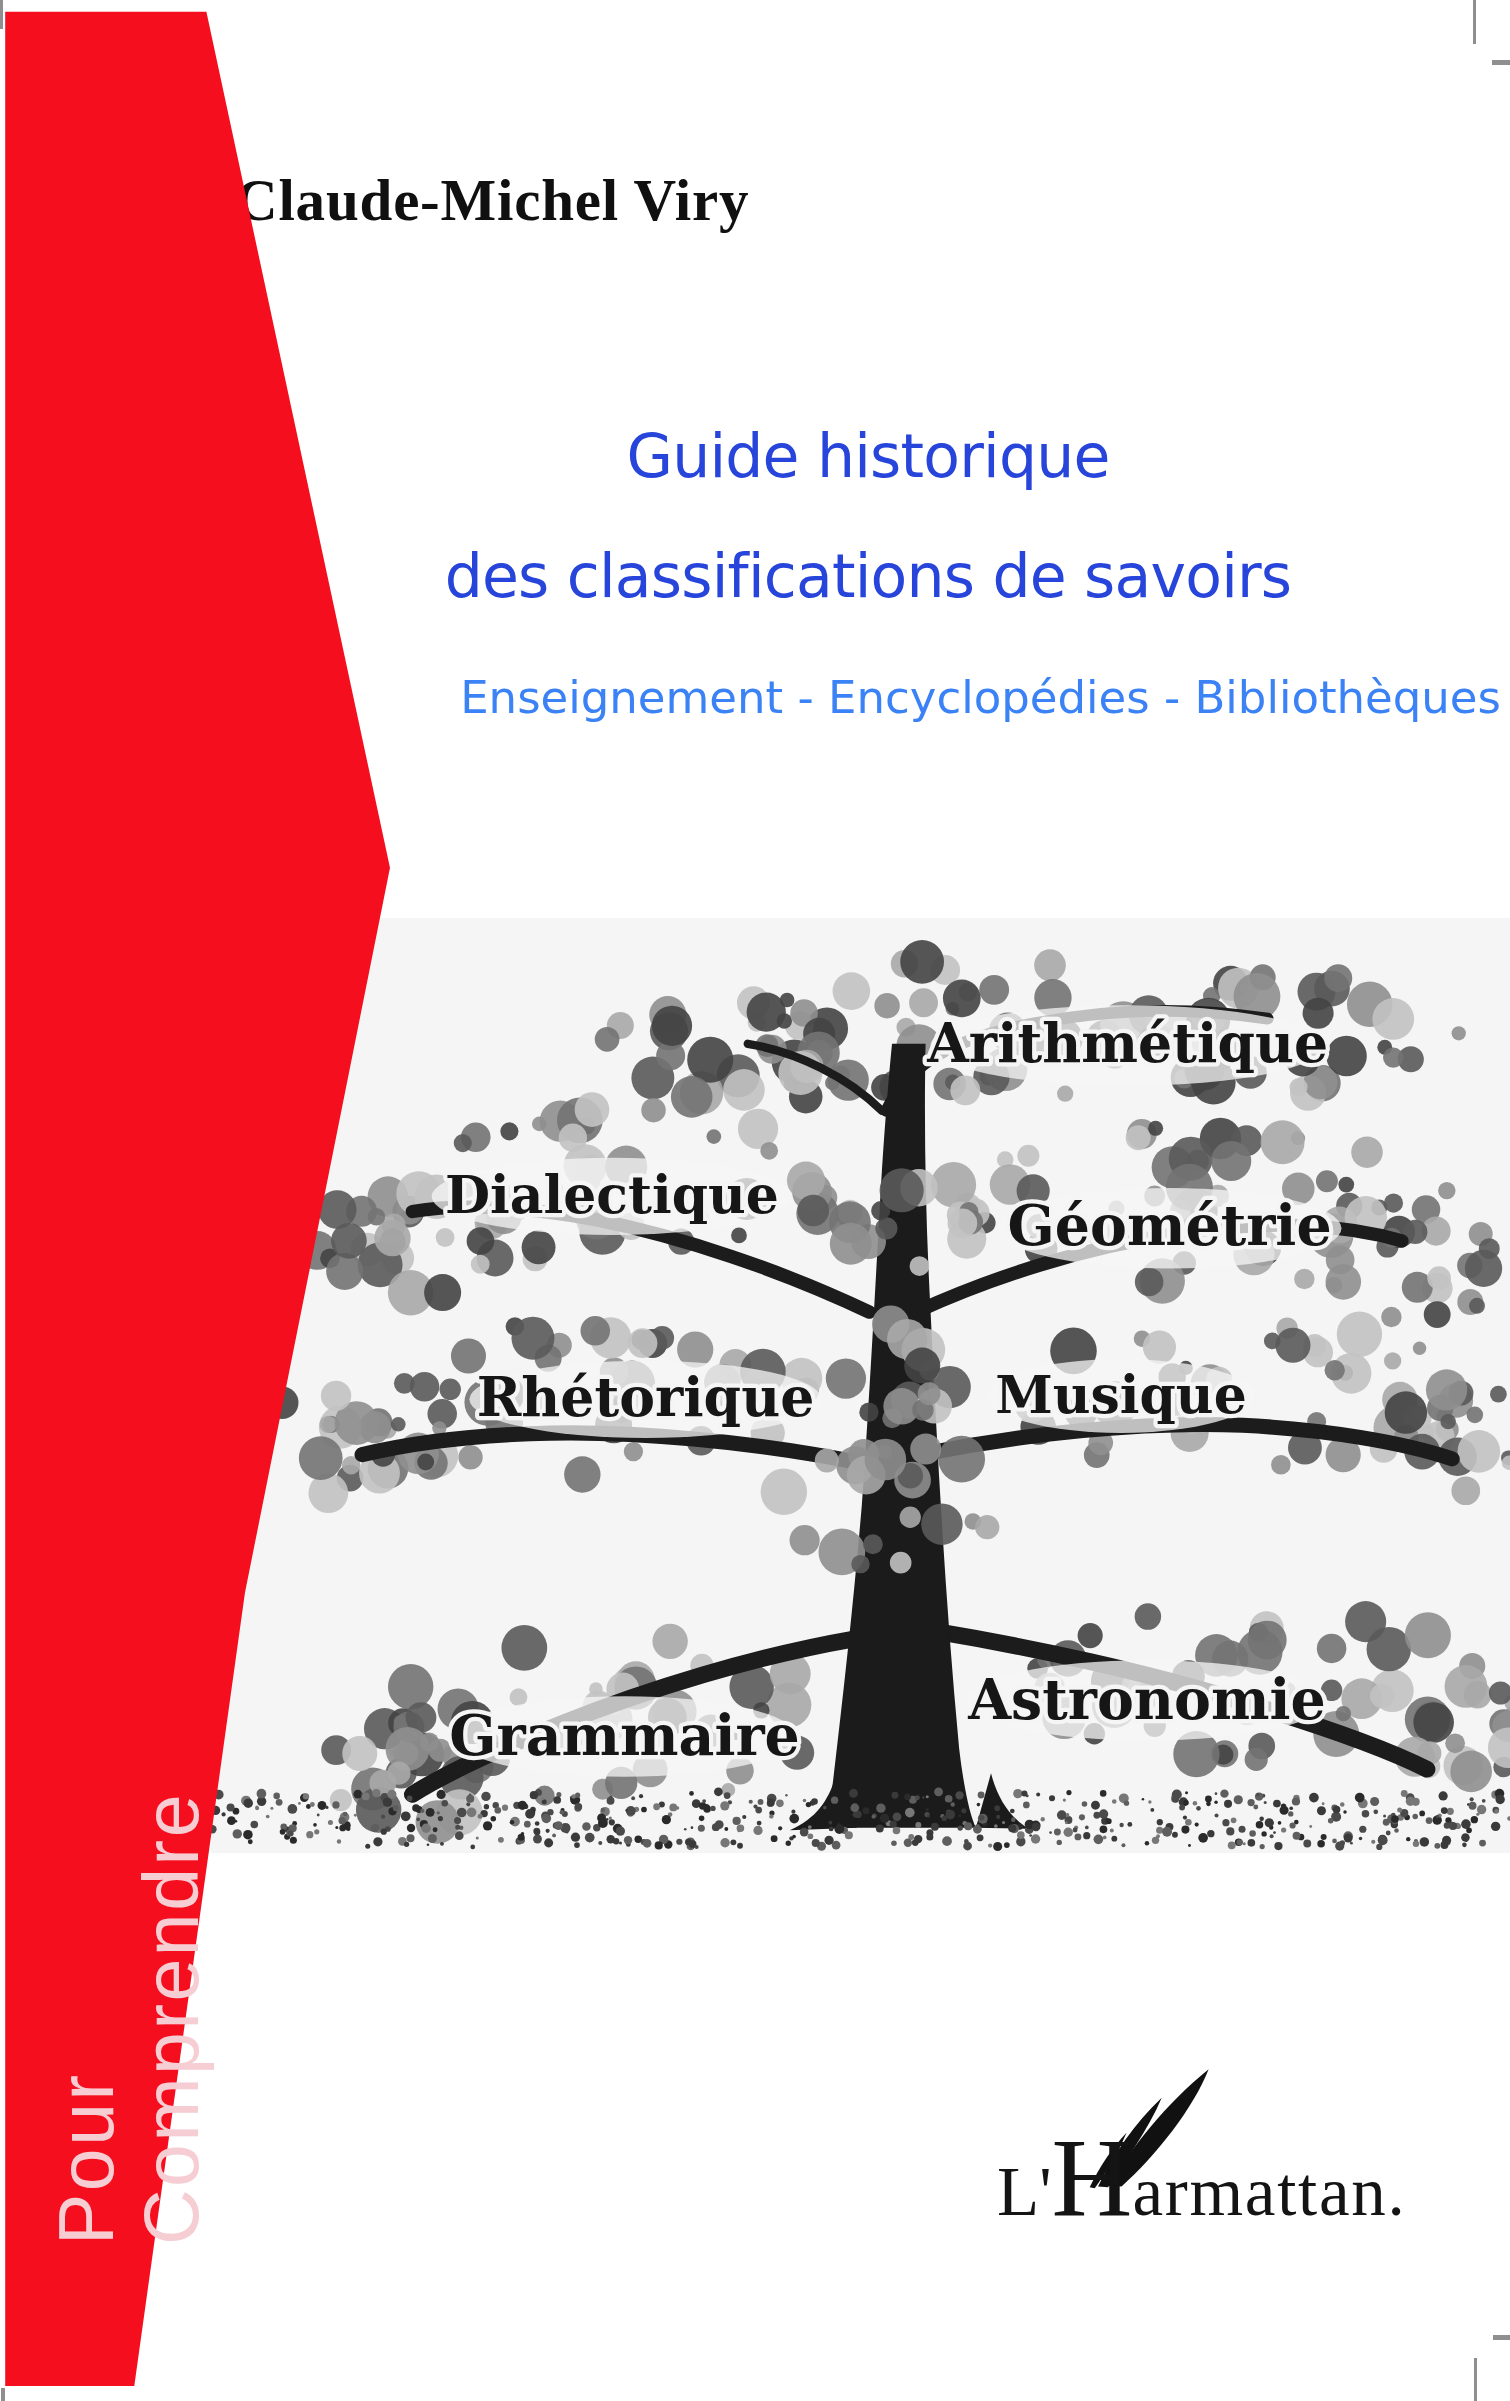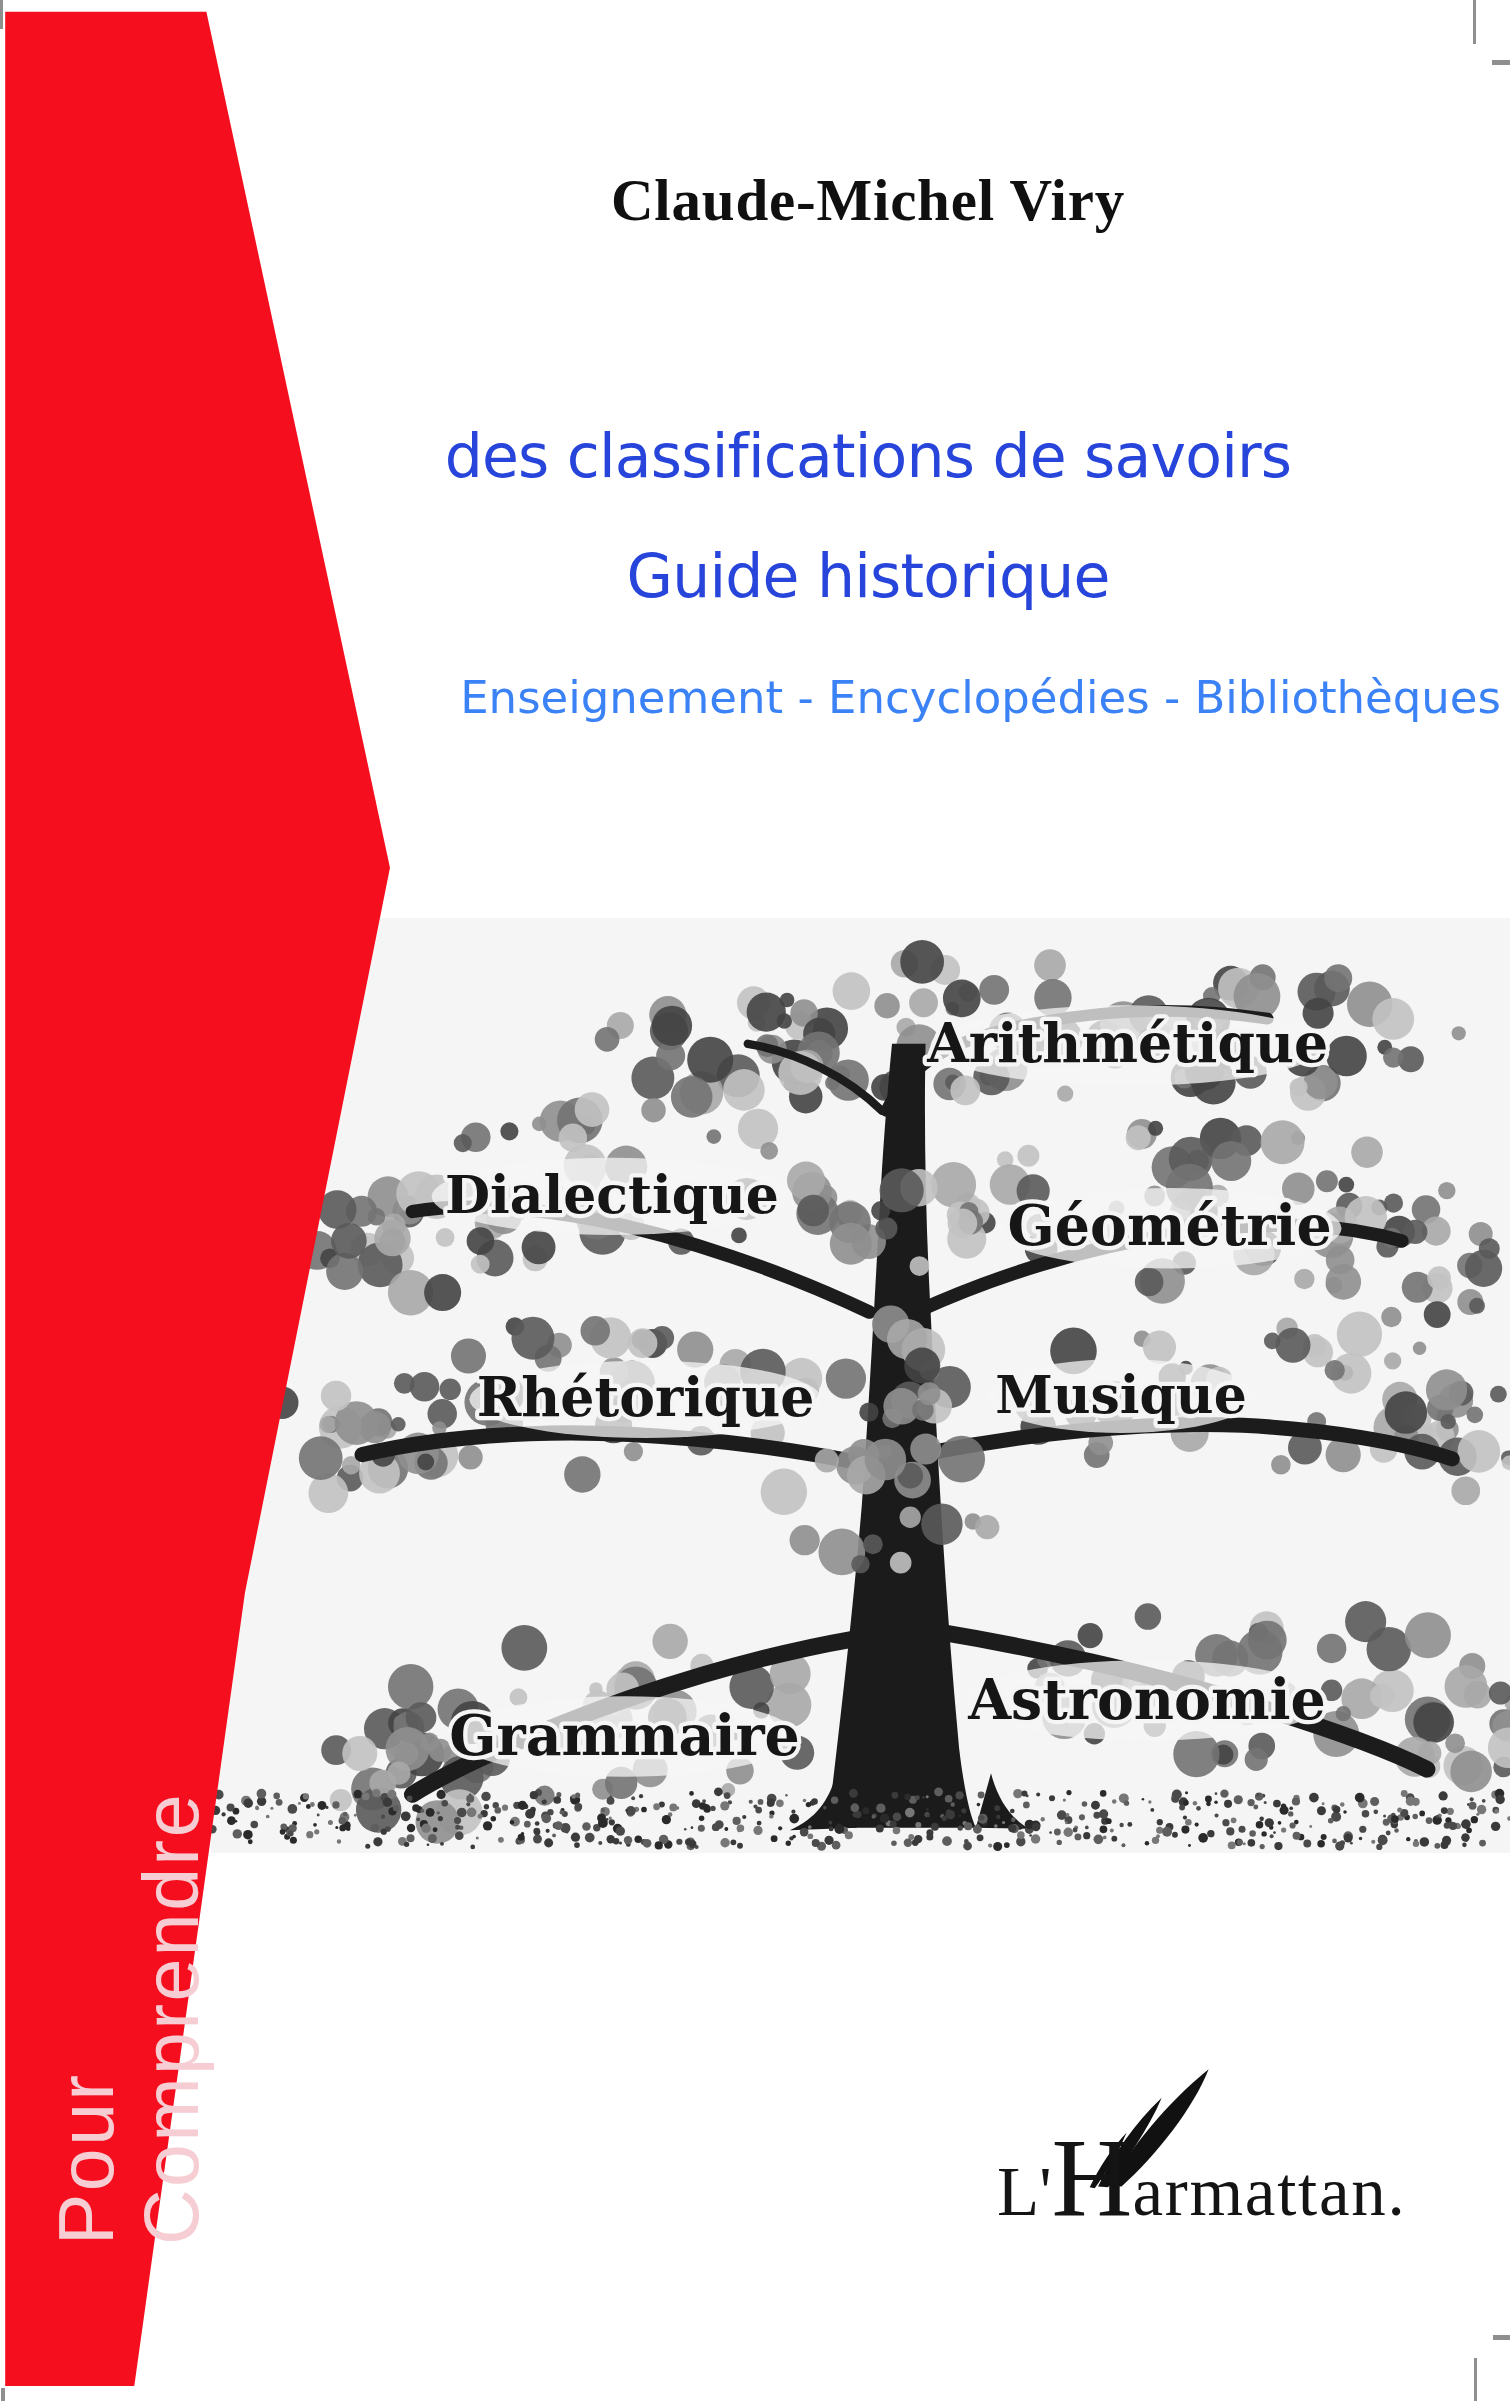--- a/index.html
+++ b/index.html
@@ -8,21 +8,21 @@
   
   .cropmark{position:absolute;background:#8f8f8f;}
   
   #banner-svg{position:absolute;left:0;top:0;z-index:3;}
   .collection-wrap{position:absolute;left:44px;top:1614px;height:631px;z-index:4;
         display:flex;align-items:center;}
   .collection-wrap span{writing-mode:vertical-rl;transform:rotate(180deg);
         font-family:"Liberation Sans",sans-serif;font-weight:100;
         font-size:77px;color:#f6cdd3;letter-spacing:2.5px;line-height:1.1;}
   
-  .author{position:absolute;left:235px;top:166px;width:1266px;text-align:center;z-index:2;
+  .author{position:absolute;left:235px;top:166px;width:1266px;text-align:left;z-index:2;
         font-family:"Liberation Serif",serif;font-weight:bold;font-size:59px;color:#101010;
         letter-spacing:0.8px;}
   .title{position:absolute;left:235px;top:396px;width:1266px;text-align:center;z-index:2;
         font-family:"DejaVu Sans",sans-serif;font-size:60px;line-height:2.0;color:#2745da;
         letter-spacing:-0.8px;}
   .subtitle{position:absolute;left:235px;top:671px;width:1266px;text-align:right;z-index:2;
         font-family:"DejaVu Sans",sans-serif;font-size:45px;color:#3b82f6;}
   
   #tree-svg{position:absolute;left:211px;top:918px;z-index:1;}
   .tree-label{font-family:"DejaVu Serif",serif;font-weight:bold;fill:#161616;
@@ -1221,22 +1221,22 @@
     <polygon points="6,14 246,14 465,1035 292,1900 160,2846 6,2846" fill="#f50f1e"></polygon>
   </svg>
 
   <div class="collection-wrap">
     <span>Pour Comprendre</span>
   </div>
 
   <div class="author">Claude-Michel Viry</div>
 
   <div class="title">
+    <div>Guide historique</div>
     <div>des classifications de savoirs</div>
-    <div>Guide historique</div>
   </div>
 
   <div class="subtitle">Enseignement - Encyclopédies - Bibliothèques</div>
 
   <div class="logo">
     <svg class="logo-feather" width="134" height="126" viewBox="0 0 160 150">
       <path fill="#111111" d="M30,145 C58,100 98,48 150,6 C132,52 88,108 46,146 Z"></path>
       <path fill="#111111" d="M18,146 C36,108 62,70 94,40 C78,78 50,116 30,147 Z"></path>
       <path fill="#111111" d="M8,147 C20,122 35,100 52,82 C41,108 26,132 14,148 Z"></path>
     </svg>

